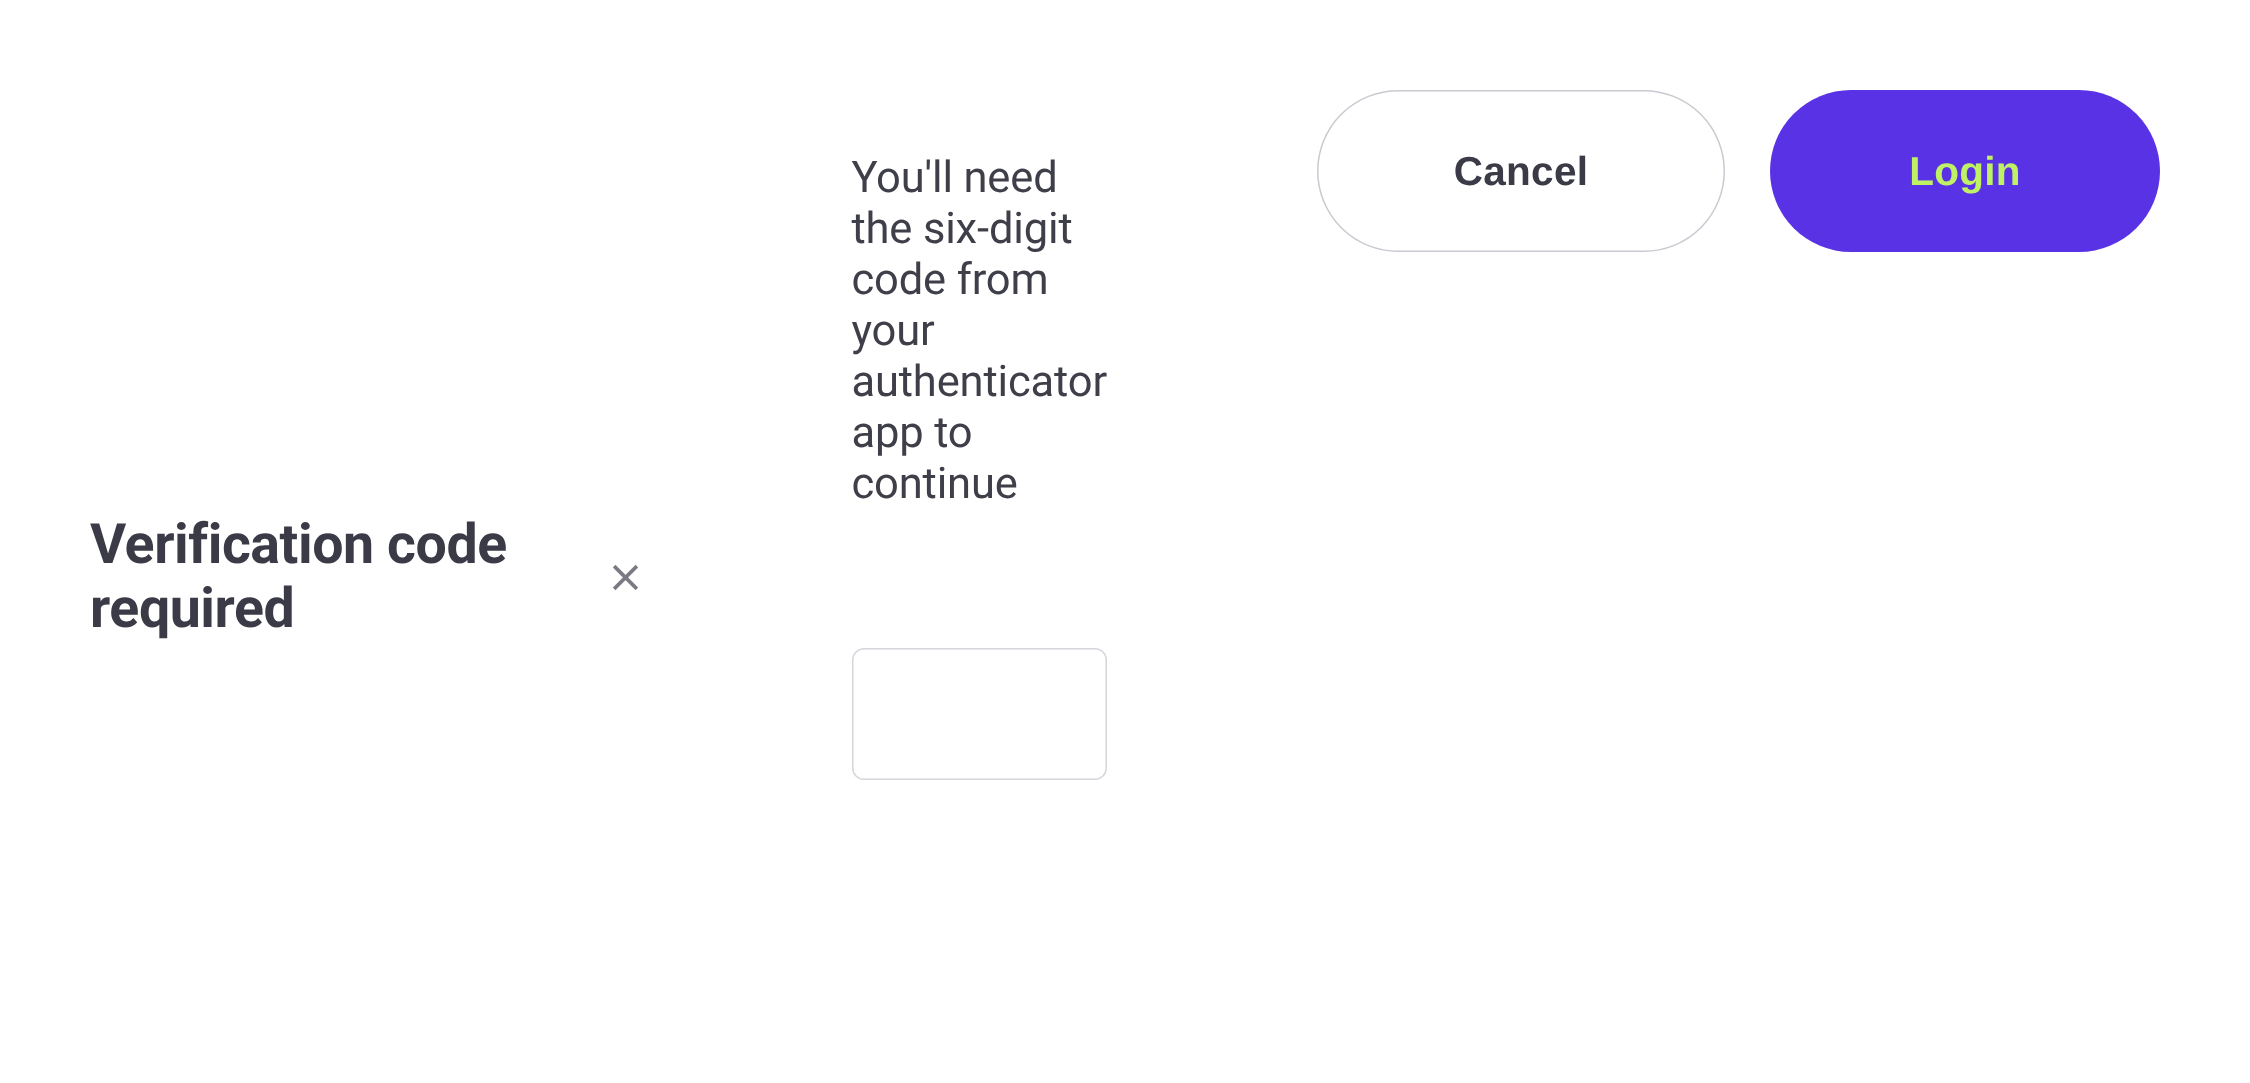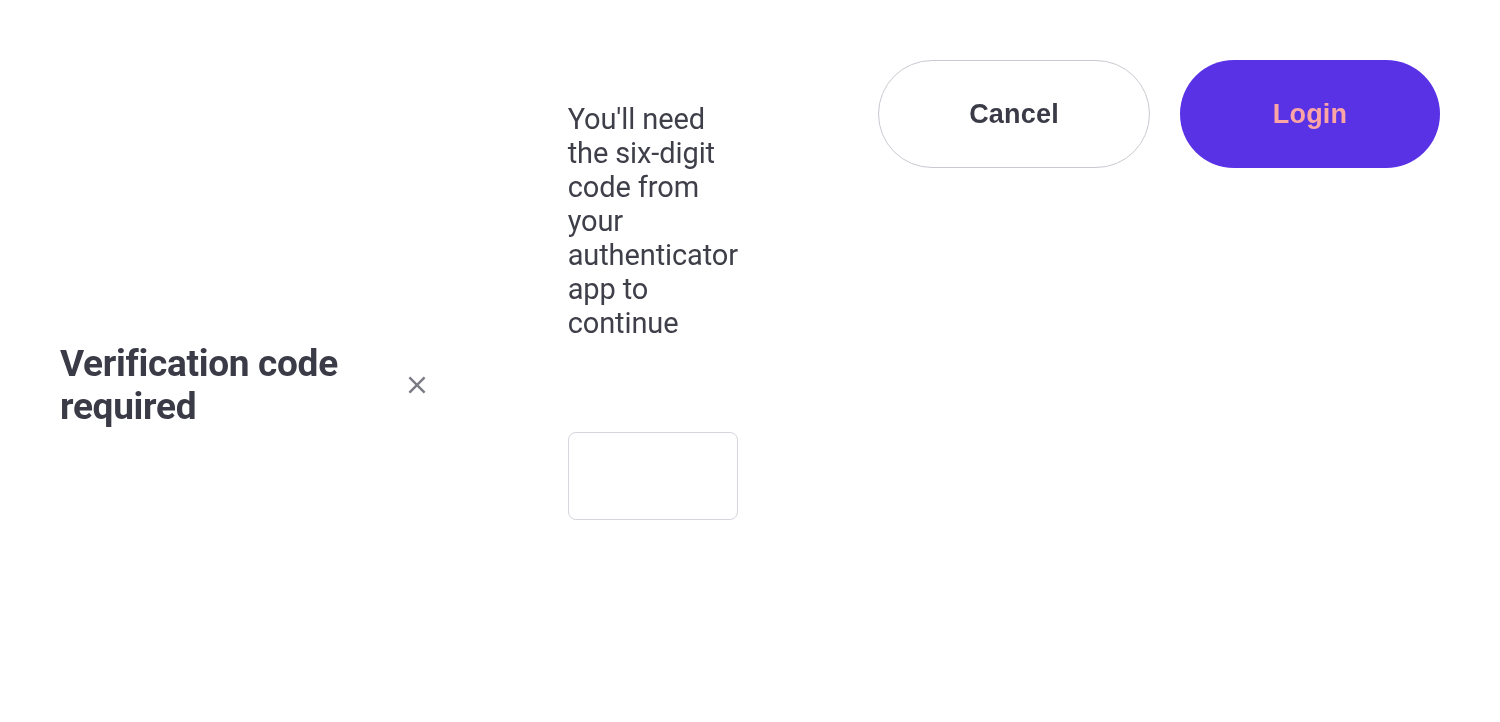--- a/index.html
+++ b/index.html
@@ -97,21 +97,21 @@
     }
     .btn-cancel {
       width: 272px;
       background: #ffffff;
       color: #3b3b48;
       border: 1.5px solid #c9c9d1;
     }
     .btn-login {
       width: 260px;
       background: #5a32e6;
-      color: #fca5a5;
+      color: #bef264;
       border: none;
     }
   </style>
 </head>
 <body>
 
 <div class="modal">
   <div class="modal-header">
     <h1 class="modal-title">Verification code required</h1>
     <button class="close-button">

